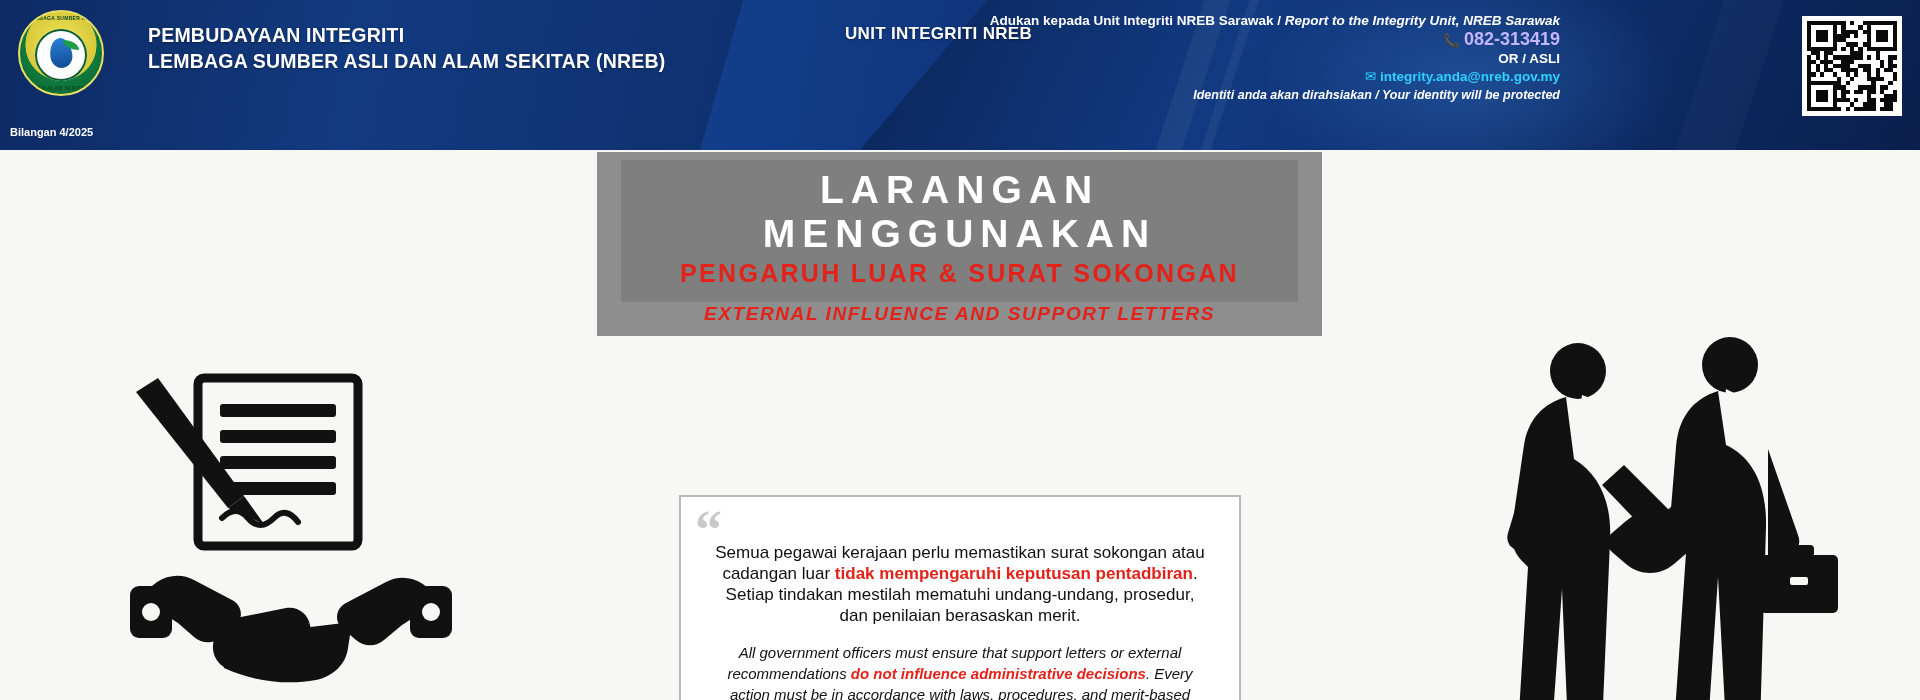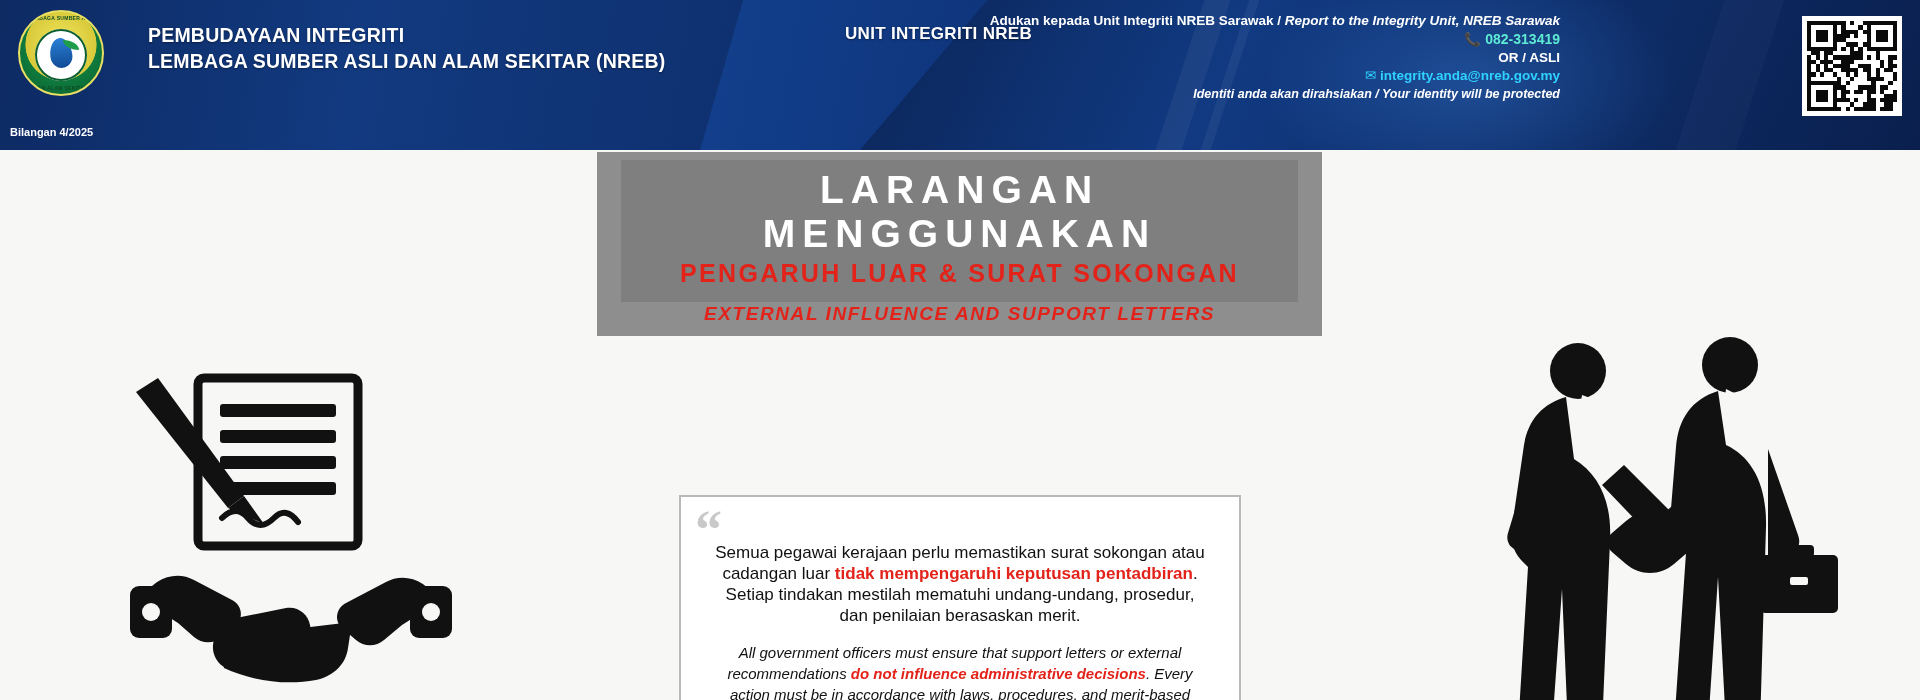--- a/index.html
+++ b/index.html
@@ -138,22 +138,22 @@
     width: 620px;
     text-align: right;
     color: #ffffff;
     font-size: 13.5px;
     line-height: 18px;
   }
   .hdr-report .line1 { font-weight: bold; }
   .hdr-report .line1 em { font-weight: bold; font-style: italic; }
   .hdr-report .phone {
     font-weight: bold;
-    color: #5eead4;
-    font-size: 14px;
+    color: #c4b5fd;
+    font-size: 18px;
     text-align: right;
   }
   .hdr-report .or { font-weight: bold; }
   .hdr-report .email-label { font-weight: bold; }
   .hdr-report .email {
     font-weight: bold;
     color: #2fd1ff;
   }
   .hdr-report .protect {
     font-style: italic;

